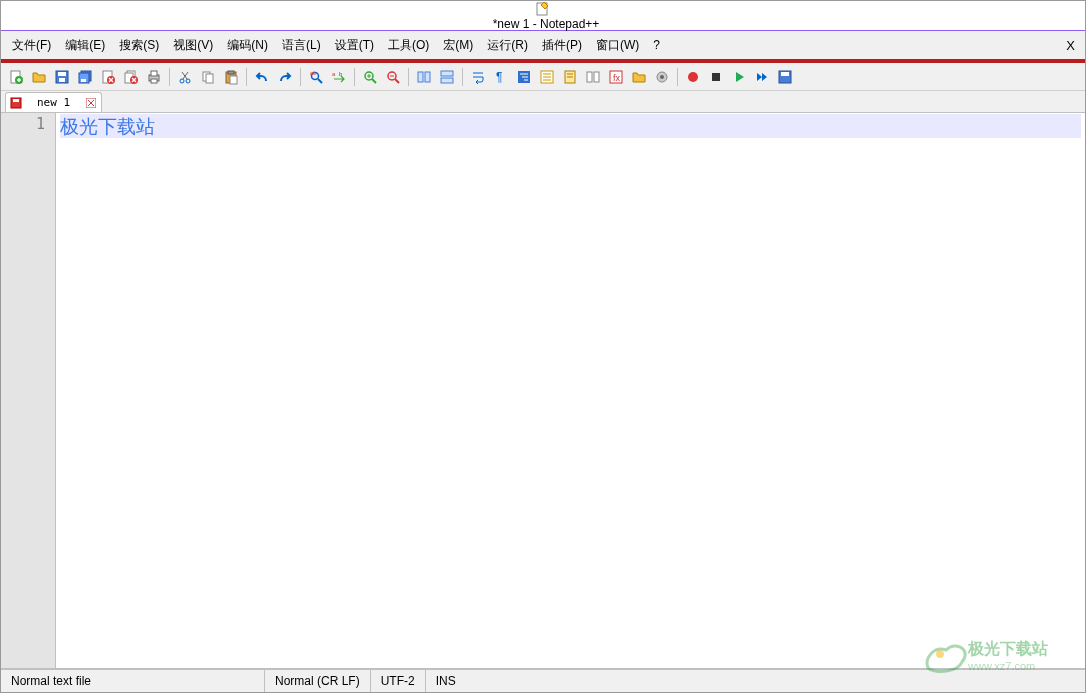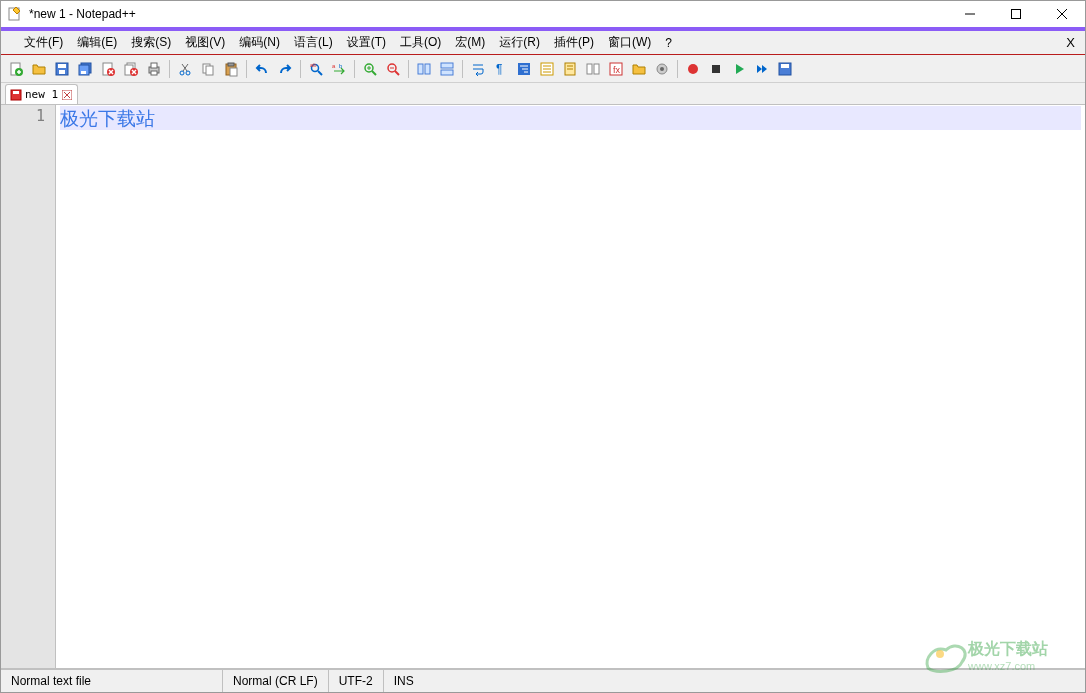--- a/index.html
+++ b/index.html
@@ -14,43 +14,44 @@
   flex-direction: column;
   border: 1px solid #999;
 }
 
 .titlebar {
   height: 30px;
   background: #fff;
   display: flex;
   align-items: center;
   padding-left: 6px;
-  border-bottom: 4px solid #8b5cf6;
+  border-bottom: 1px solid #8b5cf6;
+  flex-direction: column;
 }
 .titlebar .app-icon {
   width: 16px; height: 16px;
   margin-right: 6px;
   display: flex; align-items: center; justify-content: center;
 }
 .titlebar .title { flex: 1; font-size: 12px; color: #000; }
 .win-controls { display: flex; }
 .win-btn {
   width: 46px; height: 30px;
   display: flex; align-items: center; justify-content: center;
   color: #000;
 }
 
 .menubar {
-  height: 24px;
-  display: flex;
-  align-items: center;
-  padding-left: 16px;
+  height: 32px;
+  display: flex;
+  align-items: center;
+  padding-left: 4px;
   font-size: 12px;
   background: #f0f0f0;
-  border-bottom: 1px solid #b91c1c;
+  border-bottom: 4px solid #b91c1c;
 }
 .menubar .menu-item {
   padding: 2px 7px;
 }
 .menubar .menu-x {
   margin-left: auto;
   padding: 0 10px;
   font-size: 13px;
   font-weight: 400;
 }
@@ -86,21 +87,21 @@
   height: 20px;
   display: flex;
   align-items: center;
   padding: 0 4px;
   background: #fff;
   border: 1px solid #c0c0c0;
   border-bottom: none;
   border-radius: 3px 3px 0 0;
   font-family: "Consolas", monospace;
   font-size: 11px;
-  gap: 3px;
+  gap: 15px;
 }
 .tab .tab-icon {
   width: 12px; height: 12px;
   display: flex; align-items: center; justify-content: center;
 }
 .tab .tab-close {
   width: 12px; height: 12px;
   display: flex; align-items: center; justify-content: center;
   color: #b03030;
   font-weight: bold;
@@ -454,21 +455,21 @@
     <div>1</div>
   </div>
   <div class="editor-content">
     <div class="line active">
       <span class="text-selected">极光下载站</span>
     </div>
   </div>
 </div>
 
 <div class="statusbar">
-  <div class="status-seg" style="width:222px">Normal text file</div>
+  <div class="status-seg" style="width:264px">Normal text file</div>
   <div class="status-seg">Normal (CR LF)</div>
   <div class="status-seg">UTF-2</div>
   <div class="status-seg" style="border-right:none">INS</div>
 </div>
 
 <div class="watermark">
   <svg width="160" height="48" viewBox="0 0 160 48">
     <path d="M12 36 C 8 26, 18 14, 30 18 C 40 8, 56 18, 46 30 C 42 40, 20 42, 12 36 Z" fill="none" stroke="#2d9f3c" stroke-width="3" opacity="0.5"></path>
     <circle cx="24" cy="22" r="4" fill="#f8b100" opacity="0.6"></circle>
     <text x="52" y="22" font-size="16" font-weight="bold" fill="#2d9f3c" opacity="0.55">极光下载站</text>

